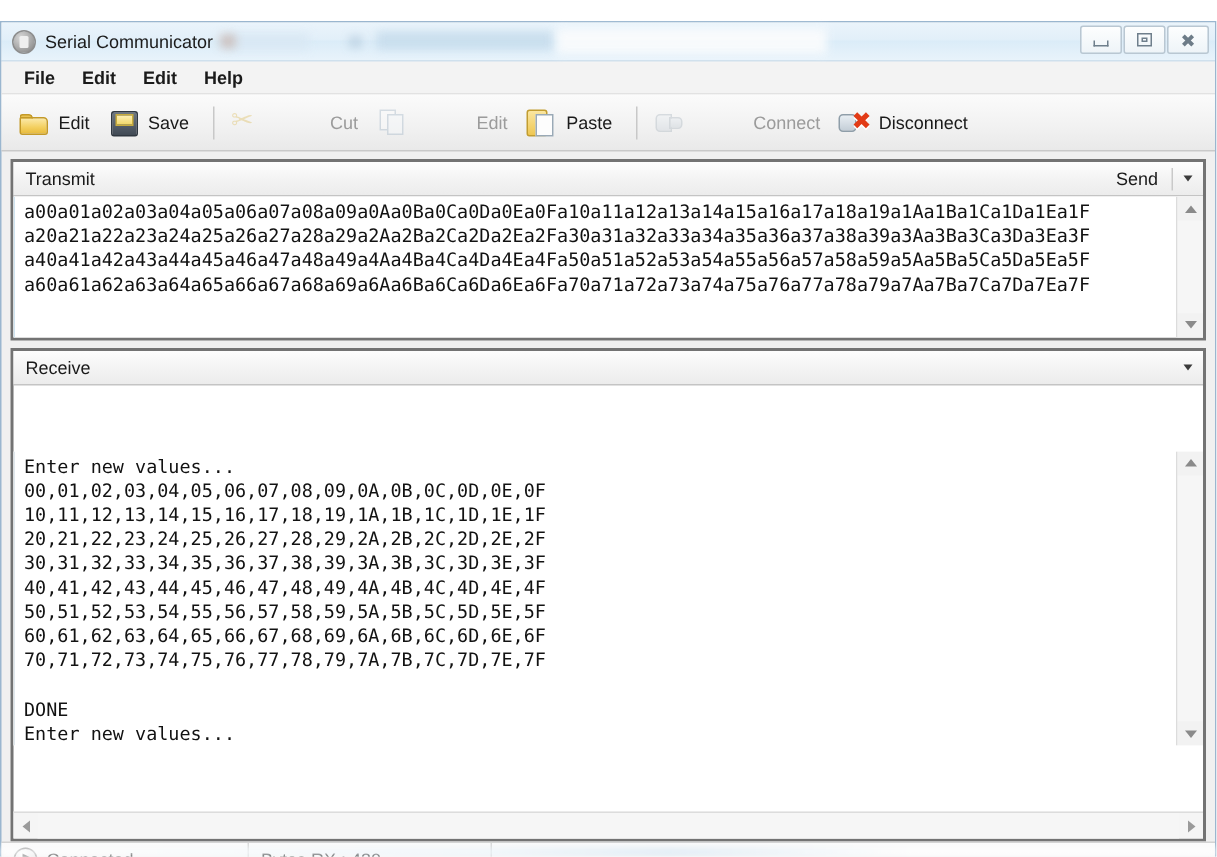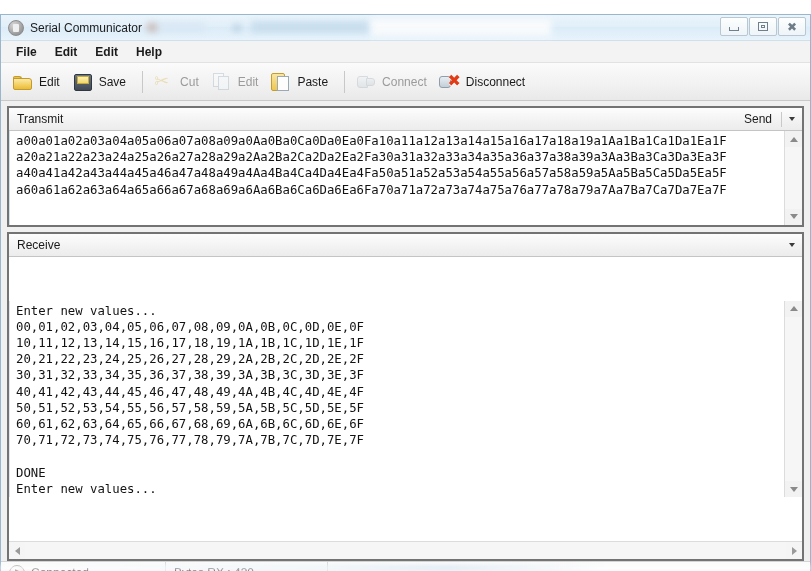--- a/index.html
+++ b/index.html
@@ -149,21 +149,21 @@
     align-items: center;
     height: 30px;
     padding: 0 6px 0 2px;
     margin-right: 2px;
     border: 1px solid transparent;
     border-radius: 3px;
     font-size: 12px;
     color: #1a1a1a;
     white-space: nowrap;
   }
-  .tb-btn.disabled { color: #9b9b9b; }
+  .tb-btn.disabled { color: #9b9b9b; gap: 40px; }
   .tb-btn .lbl { margin-left: 5px; }
   .tb-sep {
     width: 1px; height: 22px;
     background: #c8c8c8;
     margin: 0 7px;
   }
   .ico { width: 22px; height: 22px; position: relative; flex: none; }
   .ico.fade { opacity: .32; }
 
   

